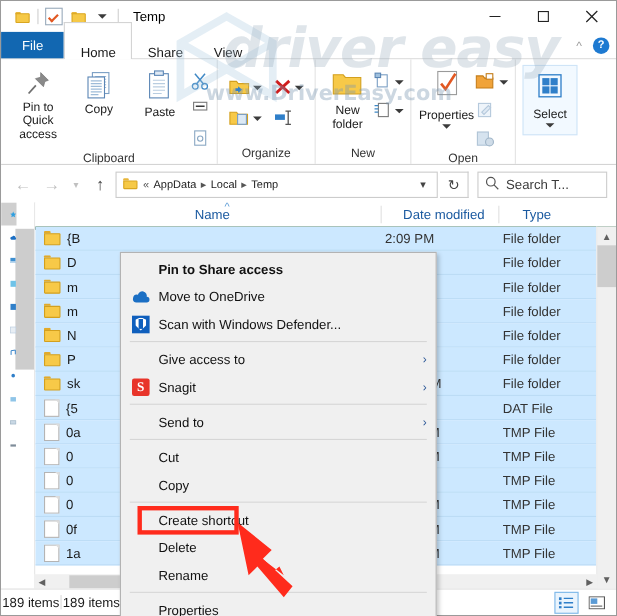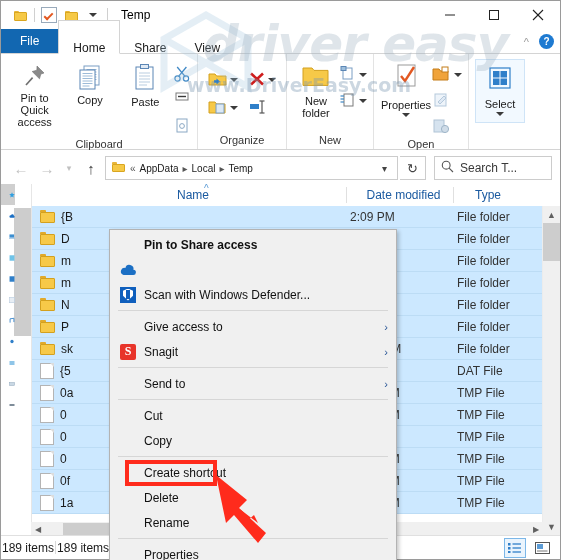--- a/index.html
+++ b/index.html
@@ -706,20 +706,21 @@
     <div class="ctxitem bold">
       <span class="ci-ico"></span>
       <span class="ci-lbl">Pin to Share access</span>
     </div>
     <div class="ctxitem">
       <span class="ci-ico">
         <svg width="17" height="12" viewBox="0 0 17 12">
             <path d="M3.6 11 h9.6 a2.6 2.6 0 0 0 .2 -5.2 A3.7 3.7 0 0 0 5.4 4 A3 3 0 0 0 3.6 11 z" fill="#1b6fc4"></path>
           </svg>
       </span>
+      <span class="ci-lbl">Move to OneDrive</span>
     </div>
     <div class="ctxitem">
       <span class="ci-ico">
           <span class="defender"></span>
         </span>
       <span class="ci-lbl">Scan with Windows Defender...</span>
     </div>
     <div class="ctx-sep"></div>
     <div class="ctxitem">
       <span class="ci-ico"></span>

